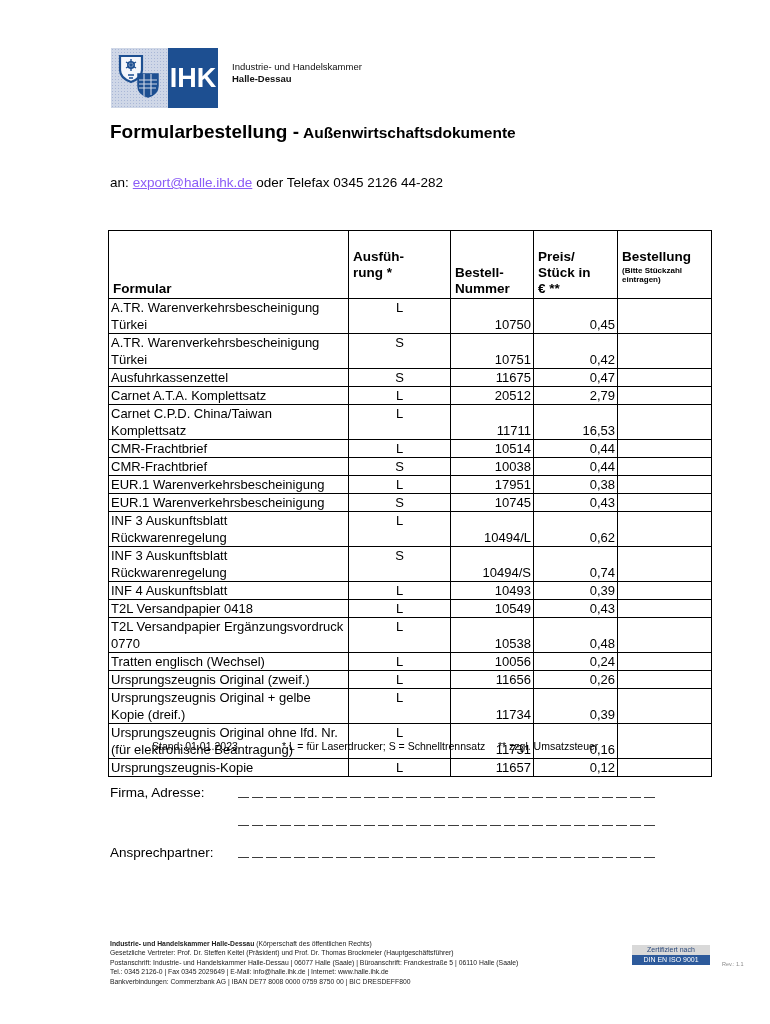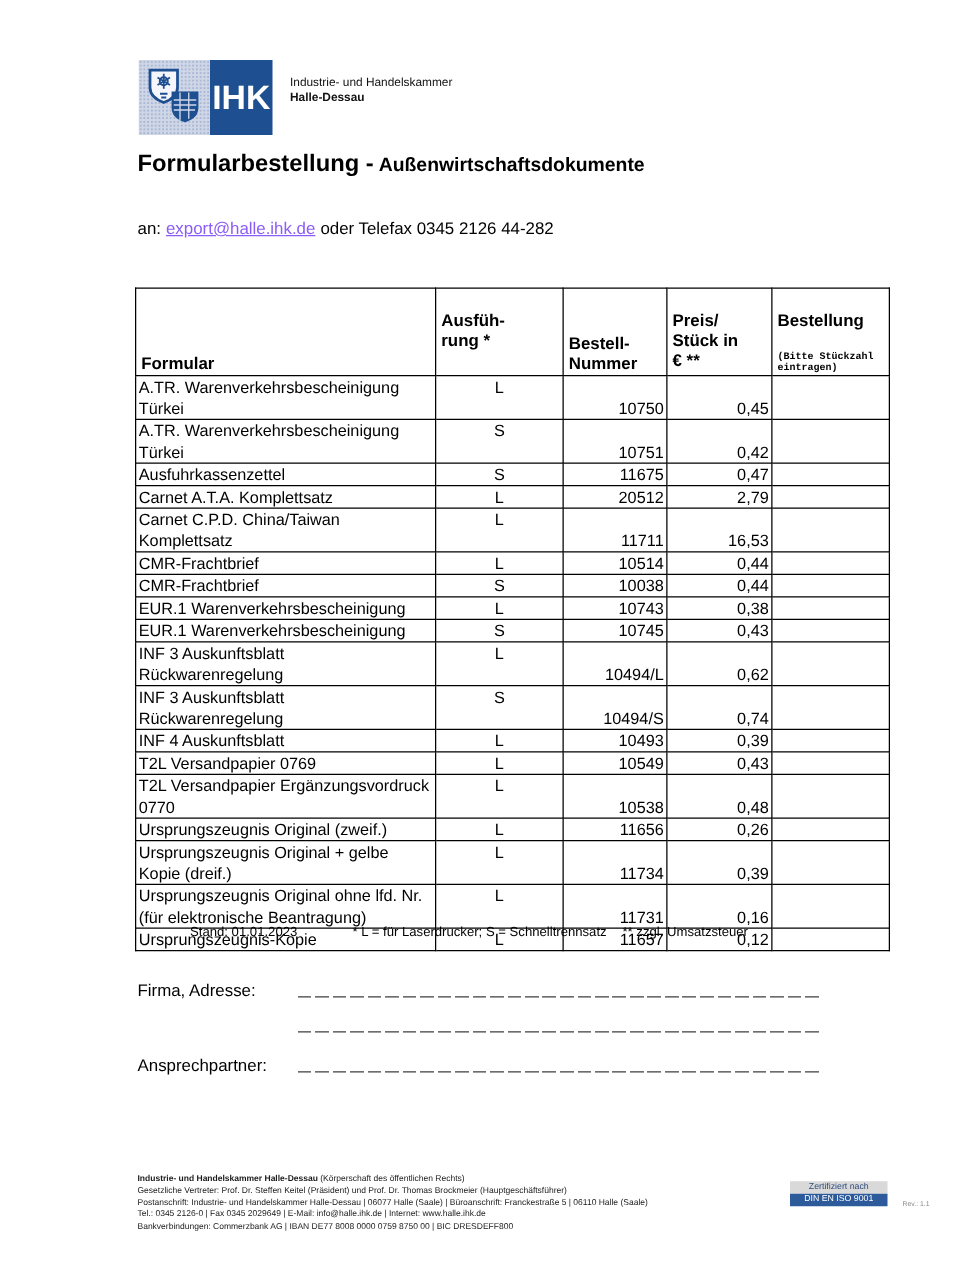--- a/index.html
+++ b/index.html
@@ -58,21 +58,21 @@
     font-weight: bold;
     text-align: left;
     padding: 18px 4px 1px 4px;
     line-height: 16px;
   }
   th.h-formular { vertical-align: bottom; }
   th.h-ausf     { vertical-align: top; }
   th.h-bestell  { vertical-align: bottom; }
   th.h-preis    { vertical-align: top; }
   th.h-best     { vertical-align: top; }
-  th.h-best .note { font-size: 8px; line-height: 9px; font-weight: bold; margin-top: 16px; font-family: Liberation Mono, monospace; }
+  th.h-best .note { font-size: 8px; line-height: 9px; font-weight: bold; margin-top: 1px; }
   table.order td { line-height: 17px; padding: 0 2px; }
   td.c-name  { vertical-align: top; text-align: left; padding-left: 4px; padding-right: 2px; }
   td.c-ausf  { vertical-align: top; text-align: center; }
   td.c-nr    { vertical-align: bottom; text-align: right; padding-right: 6px; }
   td.c-preis { vertical-align: bottom; text-align: right; padding-right: 8px; }
   td.c-best  { vertical-align: bottom; }
 
   
   .notes { position: absolute; left: 110px; top: 740px; width: 603px; height: 14px; font-size: 10.5px; }
   .notes span { position: absolute; top: 0; white-space: nowrap; padding-left: 42px; }
@@ -221,21 +221,21 @@
           <td class="c-name">CMR-Frachtbrief</td>
           <td class="c-ausf">S</td>
           <td class="c-nr">10038</td>
           <td class="c-preis">0,44</td>
           <td class="c-best"></td>
         </tr>
 
         <tr>
           <td class="c-name">EUR.1 Warenverkehrsbescheinigung</td>
           <td class="c-ausf">L</td>
-          <td class="c-nr">10743</td>
+          <td class="c-nr">17951</td>
           <td class="c-preis">0,38</td>
           <td class="c-best"></td>
         </tr>
 
         <tr>
           <td class="c-name">EUR.1 Warenverkehrsbescheinigung</td>
           <td class="c-ausf">S</td>
           <td class="c-nr">10745</td>
           <td class="c-preis">0,43</td>
           <td class="c-best"></td>
@@ -259,35 +259,42 @@
 
         <tr>
           <td class="c-name">INF 4 Auskunftsblatt</td>
           <td class="c-ausf">L</td>
           <td class="c-nr">10493</td>
           <td class="c-preis">0,39</td>
           <td class="c-best"></td>
         </tr>
 
         <tr>
-          <td class="c-name">T2L Versandpapier 0769</td>
+          <td class="c-name">T2L Versandpapier 0418</td>
           <td class="c-ausf">L</td>
           <td class="c-nr">10549</td>
           <td class="c-preis">0,43</td>
           <td class="c-best"></td>
         </tr>
 
         <tr>
           <td class="c-name">T2L Versandpapier Ergänzungsvordruck 0770</td>
           <td class="c-ausf">L</td>
           <td class="c-nr">10538</td>
           <td class="c-preis">0,48</td>
           <td class="c-best"></td>
         </tr>
 
+        <tr>
+          <td class="c-name">Tratten englisch (Wechsel)</td>
+          <td class="c-ausf">L</td>
+          <td class="c-nr">10056</td>
+          <td class="c-preis">0,24</td>
+          <td class="c-best"></td>
+        </tr>
 
         <tr>
           <td class="c-name">Ursprungszeugnis Original (zweif.)</td>
           <td class="c-ausf">L</td>
           <td class="c-nr">11656</td>
           <td class="c-preis">0,26</td>
           <td class="c-best"></td>
         </tr>
 
         <tr>

